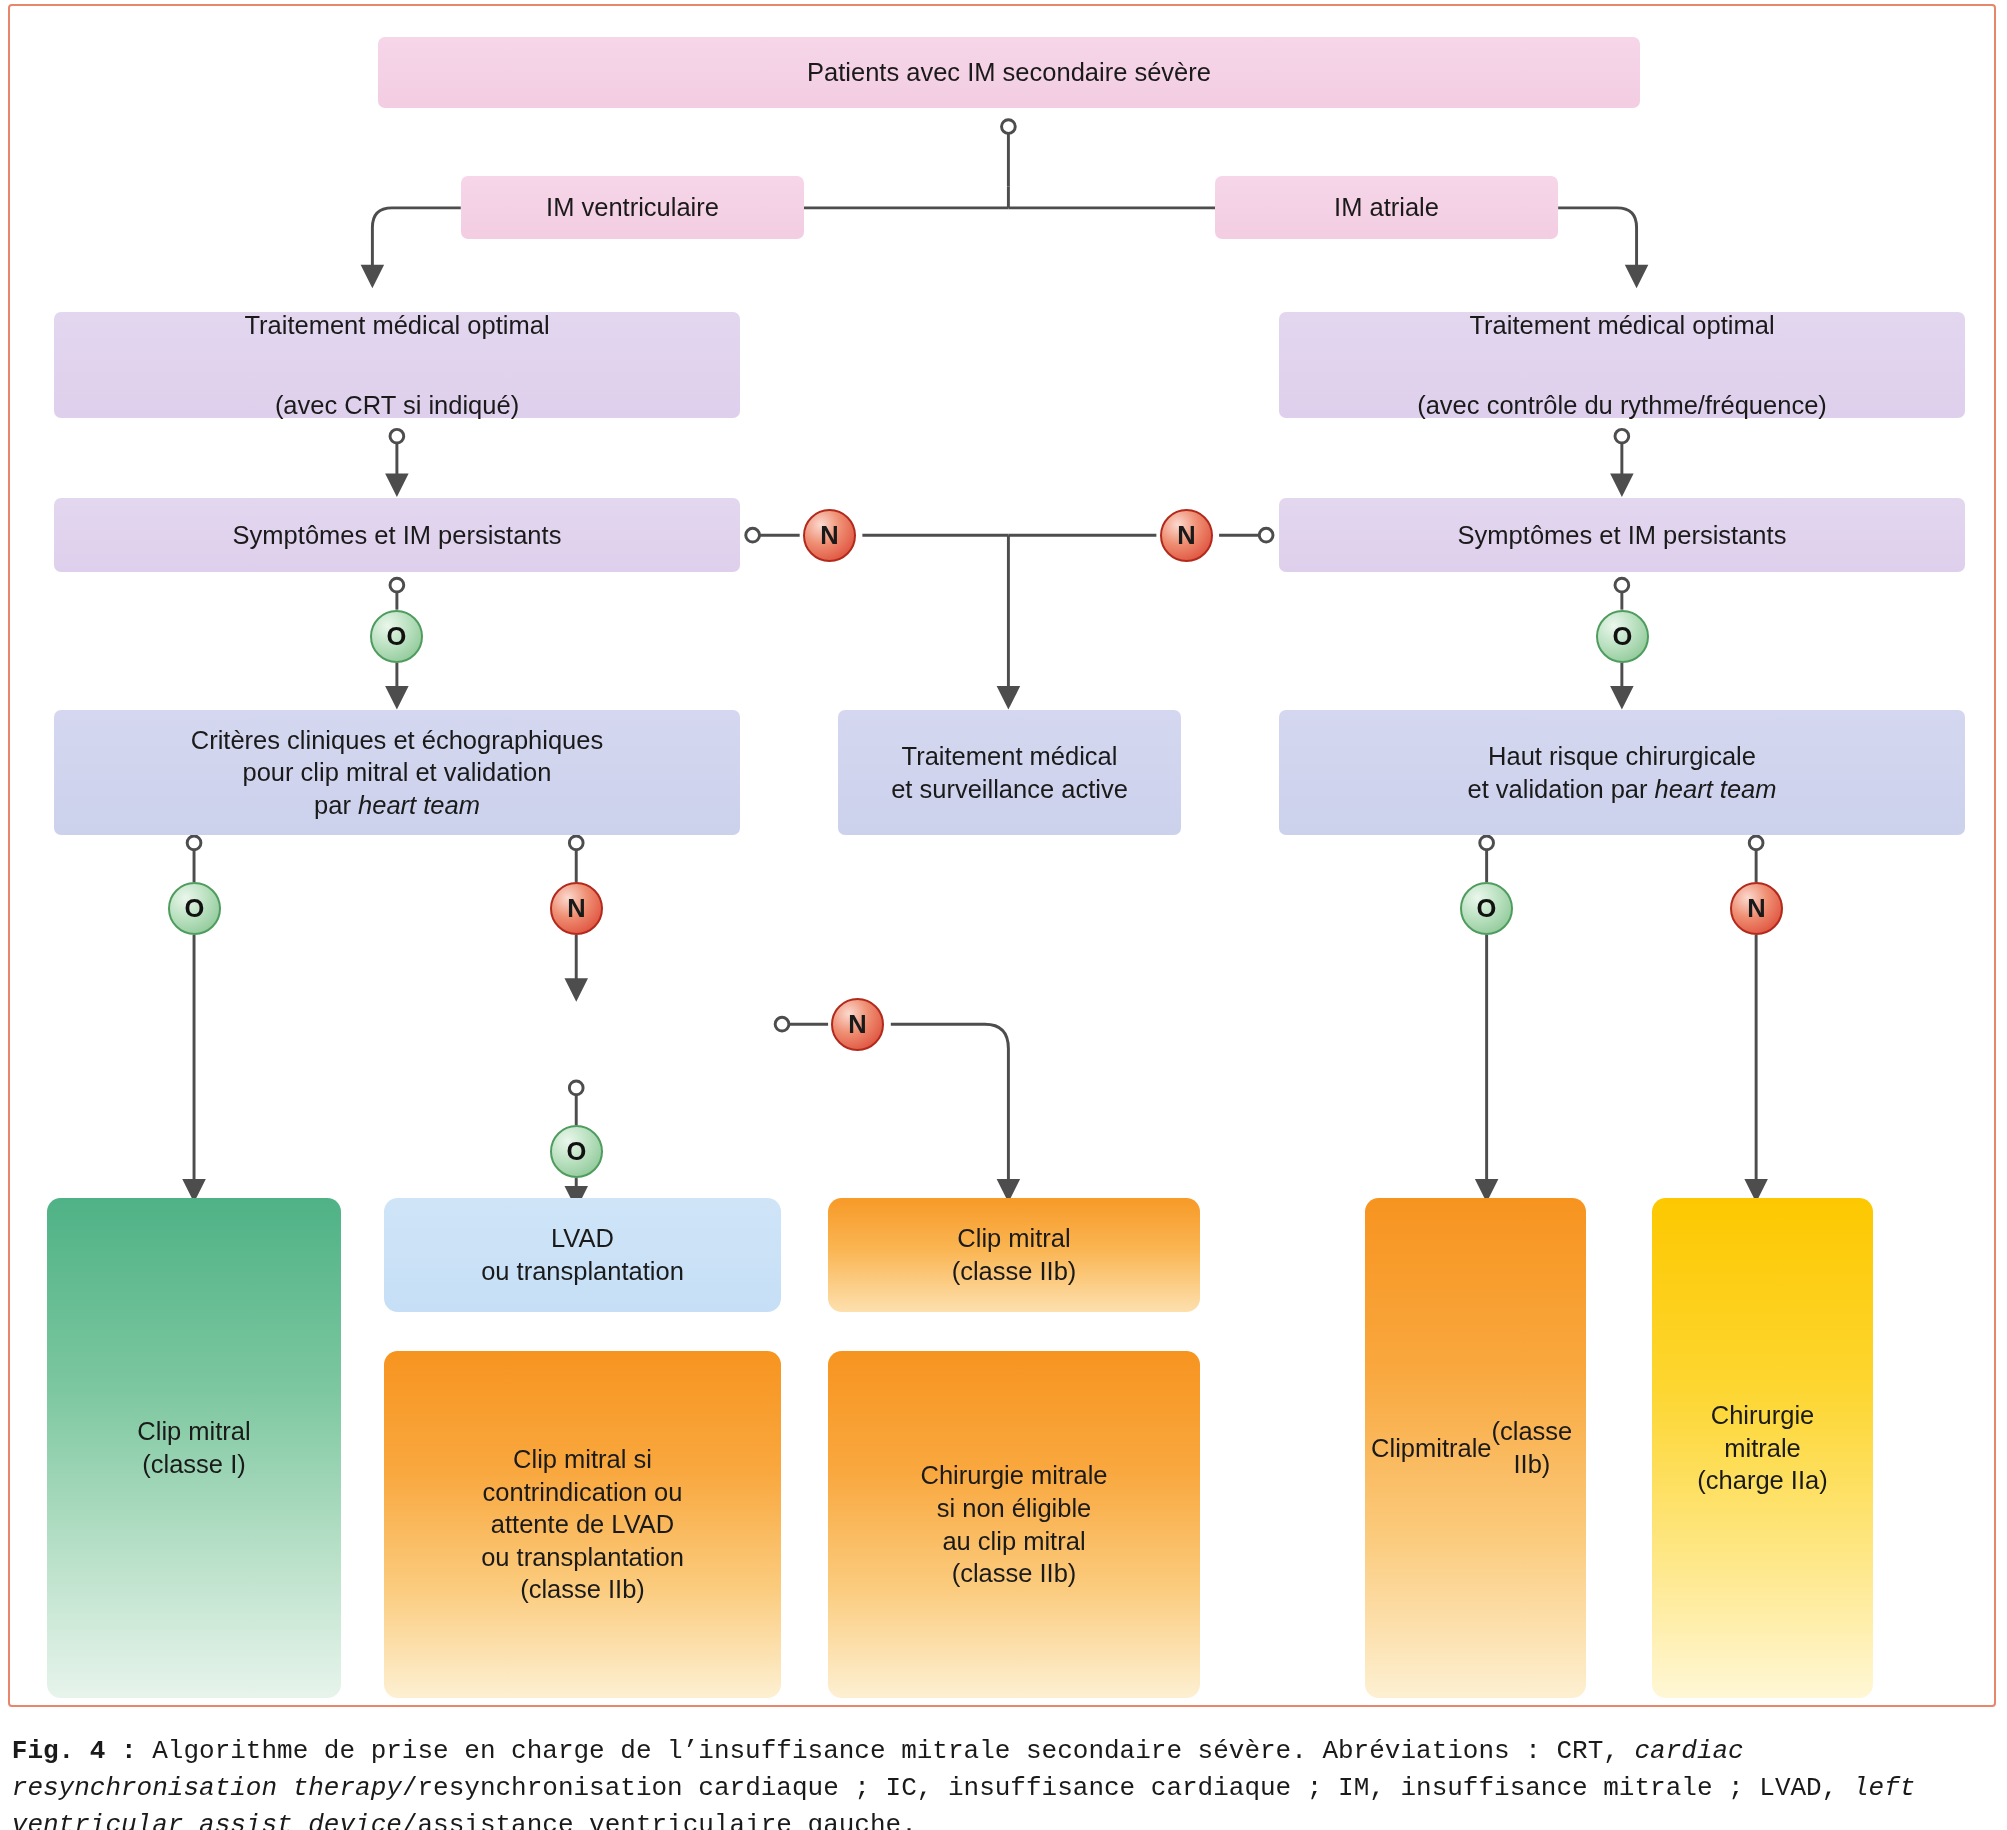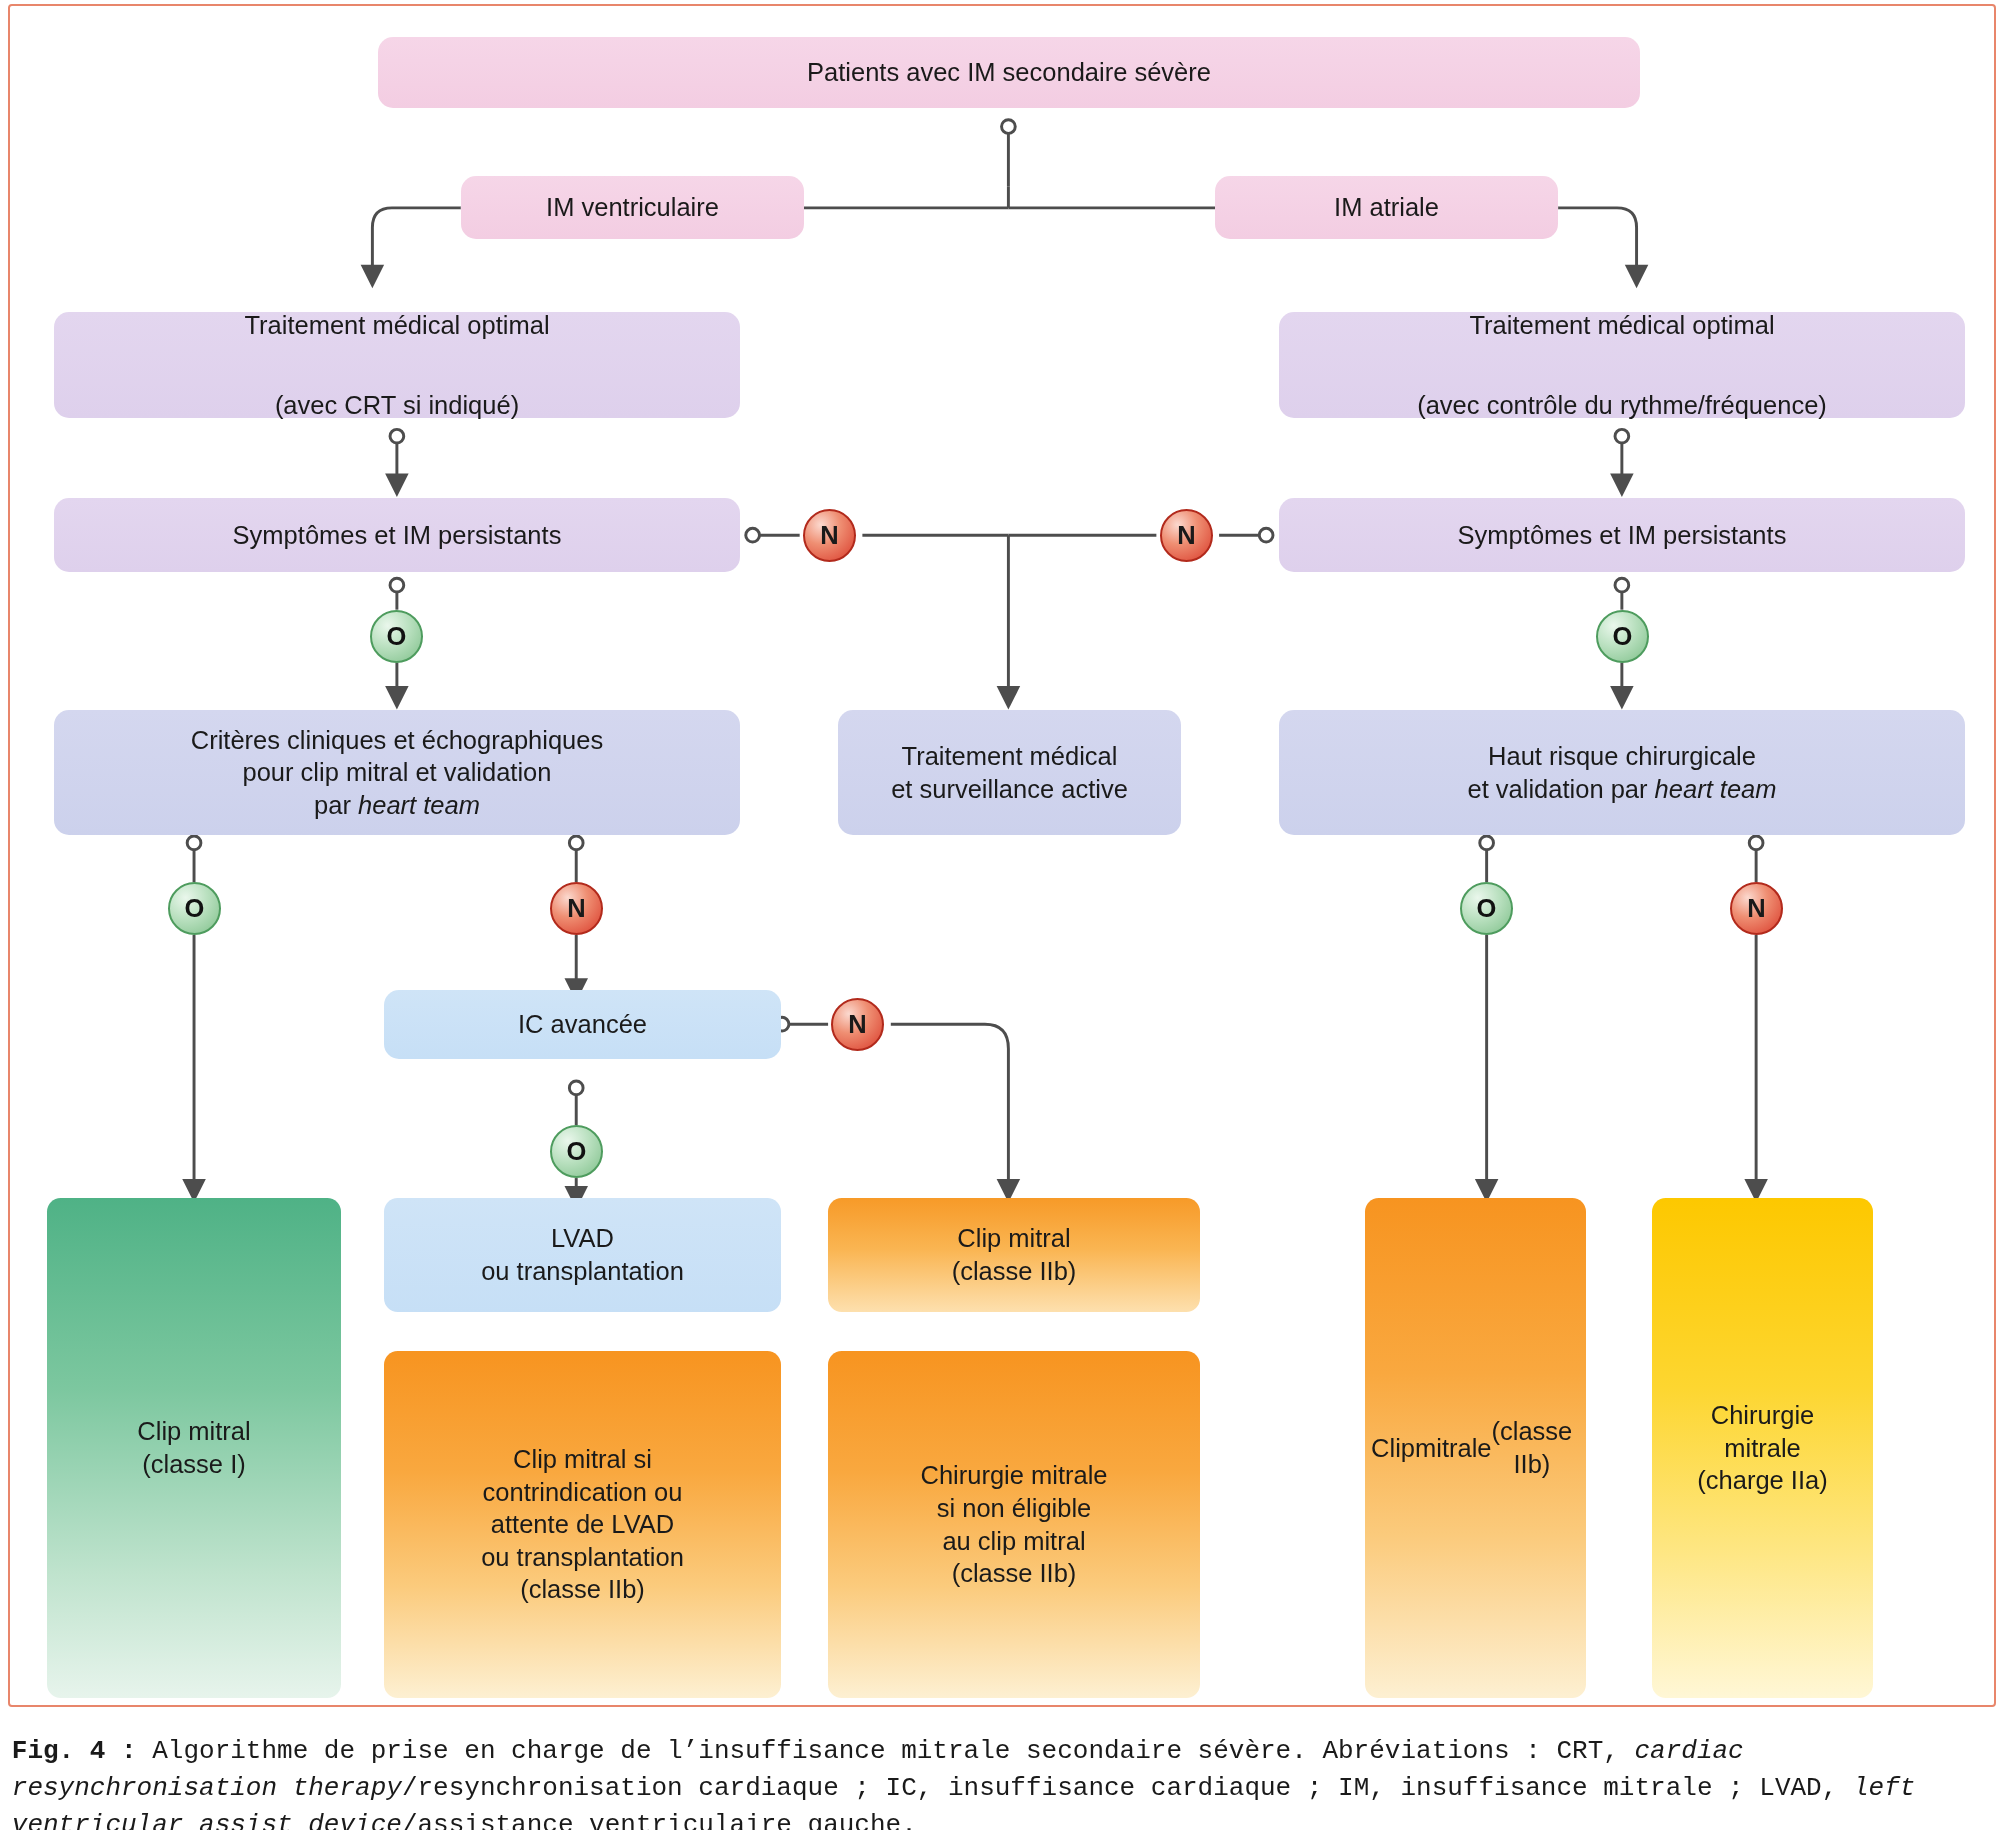--- a/index.html
+++ b/index.html
@@ -34,21 +34,21 @@
     position: absolute;
     left: 0;
     top: 0;
     width: 2007px;
     height: 1725px;
     pointer-events: none;
   }
   .node {
     position: absolute;
     box-sizing: border-box;
-    border-radius: 15px;
+    border-radius: 7px;
     display: flex;
     align-items: center;
     justify-content: center;
     text-align: center;
     color: #1a1a1a;
     font-size: 25.5px;
     line-height: 1.28;
     padding: 5.9px 13.7px;
   }
   .node span.lbl { display: block; }
@@ -233,23 +233,20 @@
   <div class="node lavender" style="left:838px; top:710px; width:343px; height:125px; flex-direction:column;">
     <span class="lbl">Traitement médical</span>
     <span class="lbl">et surveillance active</span>
   </div>
 
   <div class="node lavender" style="left:1279px; top:710px; width:686px; height:125px; flex-direction:column;">
     <span class="lbl">Haut risque chirurgicale</span>
     <span class="lbl"><span>et validation par </span><span class="it">heart team</span></span>
   </div>
 
-  <div class="node blue" style="left:384px; top:990px; width:397px; height:69px;">
-    <span class="lbl">IC avancée</span>
-  </div>
 
   <div class="node green-box" style="left:47px; top:1198px; width:294px; height:500px; flex-direction:column;">
     <span class="lbl">Clip mitral</span>
     <span class="lbl">(classe I)</span>
   </div>
 
   <div class="node blue" style="left:384px; top:1198px; width:397px; height:114px; flex-direction:column; border-radius:13.7px;">
     <span class="lbl">LVAD</span>
     <span class="lbl">ou transplantation</span>
   </div>

